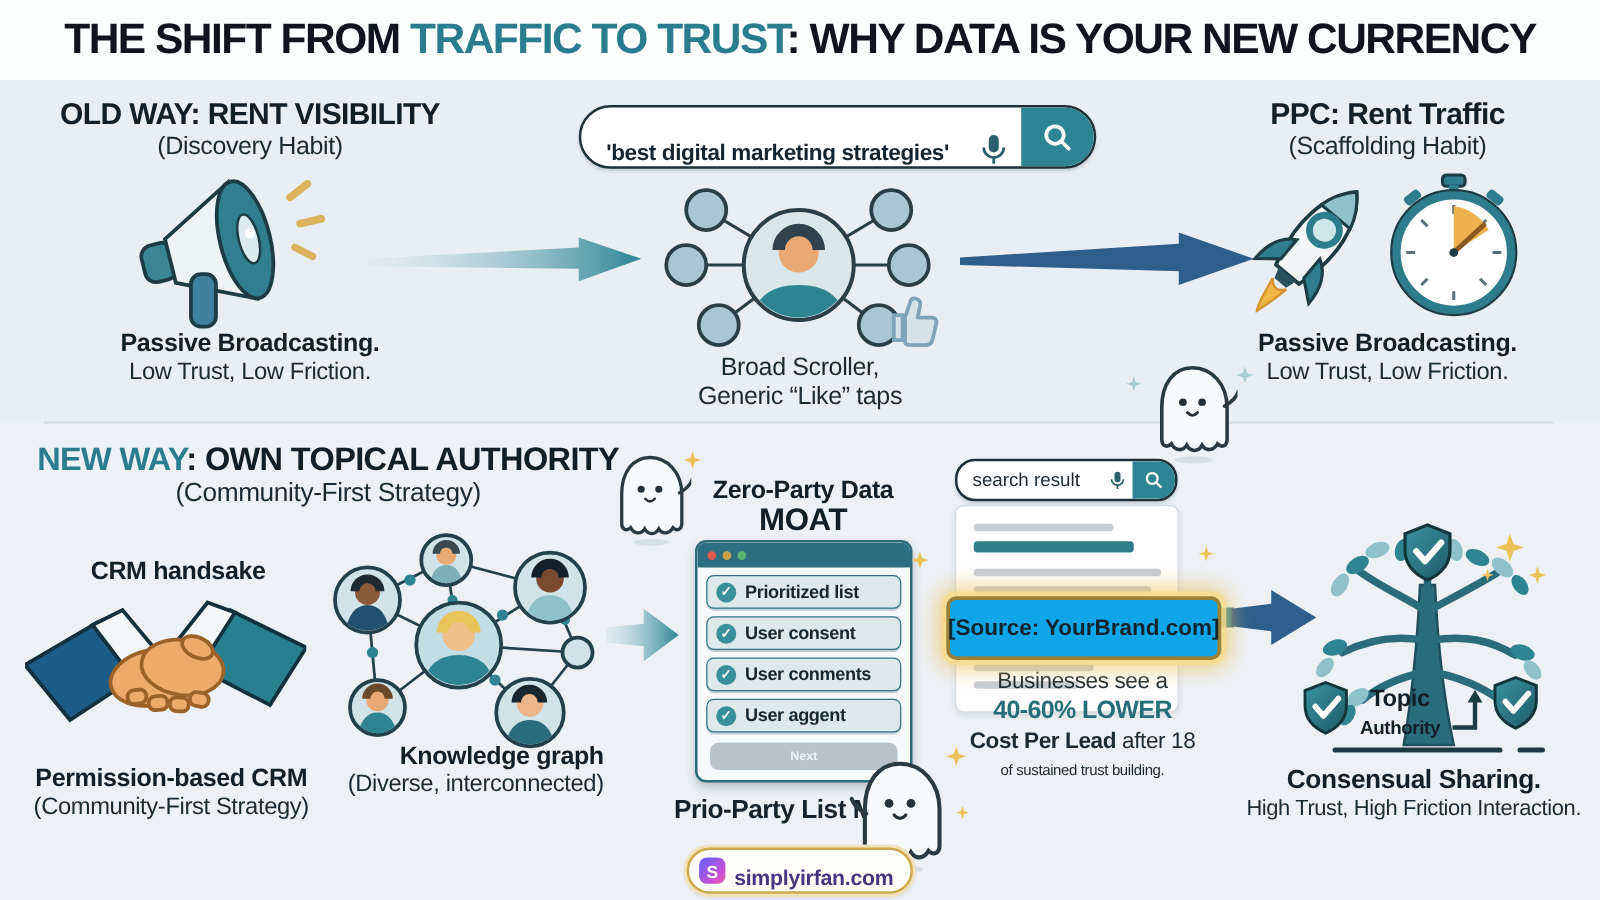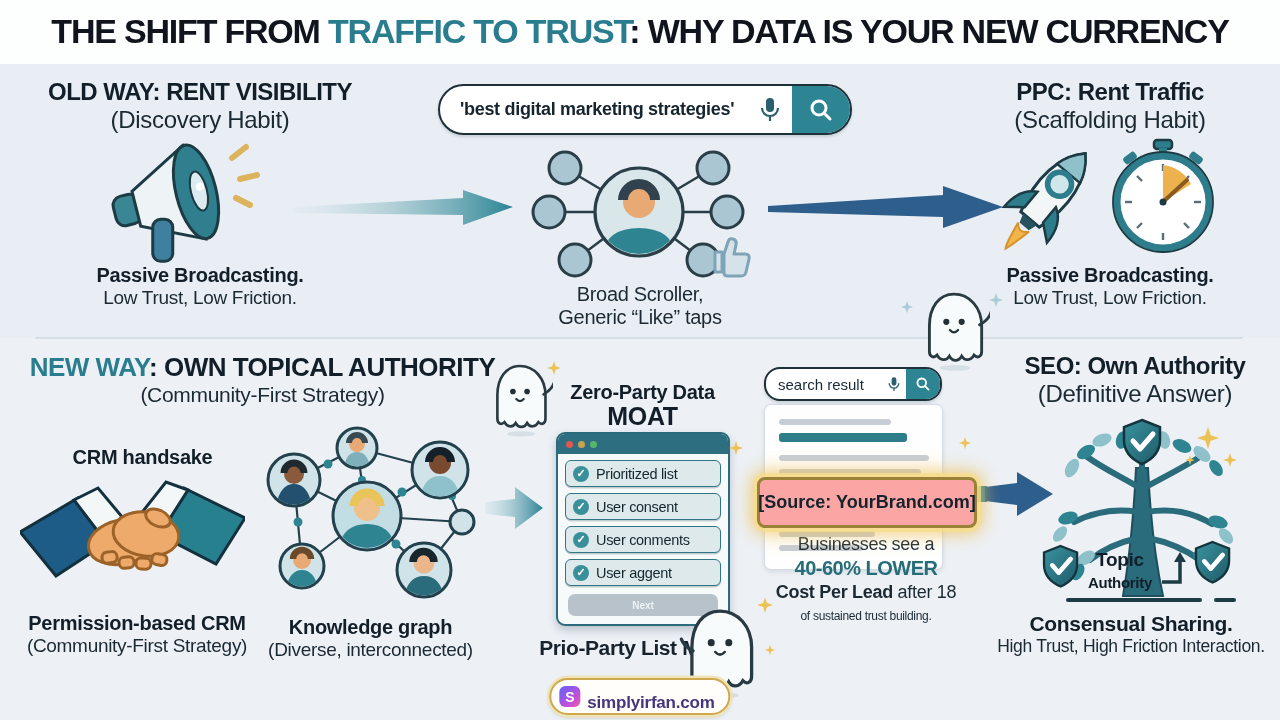--- a/index.html
+++ b/index.html
@@ -3,50 +3,50 @@
 <meta charset="utf-8">
 <style>
   html,body{margin:0;padding:0;background:#dfe4ea;}
   #stage{position:relative;width:1280px;height:720px;overflow:hidden;background:#edf1f6;
          font-family:"Liberation Sans",sans-serif;color:#16232d;}
   .abs{position:absolute;}
   .ctr{text-align:center;}
   .nw{white-space:nowrap;}
   .band{position:absolute;left:0;width:1280px;}
   .h-big{font-weight:bold;font-size:24px;letter-spacing:-0.5px;color:#121e28;}
-  .h-sub{font-size:24px;color:#1b2933;letter-spacing:-0.3px;}
+  .h-sub{font-size:20px;color:#1b2933;letter-spacing:-0.3px;}
   .cap-b{font-weight:bold;font-size:20px;letter-spacing:-0.3px;color:#121e28;}
   .cap{font-size:19px;color:#1b2933;letter-spacing:-0.3px;}
   .teal{color:#2a7d8e;}
   
   .title{position:absolute;left:0;top:0;width:1280px;height:62px;line-height:62px;text-align:center;
          font-weight:bold;font-size:34px;letter-spacing:-1.2px;color:#10141c;white-space:nowrap;}
   
   .pill{position:absolute;background:#fff;border:2.5px solid #1e3038;border-radius:26px;
         display:flex;align-items:center;overflow:hidden;box-shadow:0 2px 3px rgba(40,60,80,.18);}
   .pill .q{flex:1;font-weight:bold;color:#15242e;}
   .pill .cap-btn{height:100%;background:#2d8493;display:flex;align-items:center;justify-content:center;}
   
   .win{position:absolute;background:#f6fafa;border:2px solid #2c6b7c;border-radius:9px;
        box-shadow:0 4px 8px rgba(30,50,70,.25);overflow:hidden;}
   .win-bar{height:20px;background:#2d6e80;display:flex;align-items:center;gap:5px;padding:0 8px;}
   .dot{width:7px;height:7px;border-radius:50%;}
   .row{display:flex;align-items:center;gap:7px;background:#dde9ea;border:1.5px solid #2f7585;
        border-radius:6px;height:25px;margin:6px 7px 0 7px;padding:0 7px;box-shadow:0 1.5px 0 rgba(40,70,85,.25);}
   .chk{width:16px;height:16px;border-radius:50%;background:#39909b;color:#fff;font-size:11px;font-weight:bold;
        display:flex;align-items:center;justify-content:center;flex:0 0 16px;}
-  .row .lbl{font-weight:normal;font-size:14.5px;color:#14272f;letter-spacing:-0.3px;white-space:nowrap;}
+  .row .lbl{font-weight:bold;font-size:14.5px;color:#14272f;letter-spacing:-0.3px;white-space:nowrap;}
   .next-btn{margin:8px 10px 0 10px;height:22px;border-radius:7px;background:#b7c2ca;color:#edf2f4;
        font-weight:bold;font-size:10px;display:flex;align-items:center;justify-content:center;}
   
   .card{position:absolute;background:#fefefe;border:1.5px solid #d4dbe2;border-radius:7px;
         box-shadow:0 2px 5px rgba(40,60,80,.12);}
   .skl{position:absolute;border-radius:3px;background:#c7cdd5;height:6px;}
   .skl.t{background:#2e7d8a;height:9px;}
-  .source-box{position:absolute;background:#fca5a5;border:3px solid #9a8138;border-radius:8px;
+  .source-box{position:absolute;background:#0ea5e9;border:3px solid #9a8138;border-radius:8px;
         display:flex;align-items:center;justify-content:center;font-weight:bold;font-size:18px;color:#14242e;
         box-shadow:0 0 0 4px rgba(248,222,140,.75),0 0 18px 6px rgba(238,192,90,.8);white-space:nowrap;z-index:5;}
   
   .stats{line-height:24px;}
   .stats .big{font-weight:bold;font-size:20px;color:#256d78;letter-spacing:-0.5px;}
   
   .badge{position:absolute;left:50%;top:678px;transform:translateX(-50%);height:33px;
          display:inline-flex;align-items:center;gap:7px;padding:0 14px 0 8px;background:#fffefa;
          border:2.5px solid #cfa94e;border-radius:20px;box-shadow:0 0 0 2.5px #efe3bc,0 2px 4px rgba(60,60,40,.25);}
   .logo-s{width:21px;height:21px;border-radius:6px;background:linear-gradient(135deg,#7b5cf0 20%,#c94fd8 70%,#f06292);
@@ -100,21 +100,21 @@
       <defs>
           <linearGradient id="ag1" x1="0" y1="0" x2="1" y2="0">
         <stop offset="0" stop-color="#bcd6dd" stop-opacity="0.1"></stop>
             <stop offset="1" stop-color="#2a8494"></stop>
       </linearGradient>
         </defs>
       <polygon points="0,22 170,13 170,5 220,22 170,40 170,30 0,28" fill="url(#ag1)"></polygon>
     </svg>
   </div>
 
-  <div class="pill" style="left:438px;top:84px;width:410px;height:47px;">
+  <div class="pill" style="left:463px;top:84px;width:410px;height:47px;align-items:flex-end;">
     <span class="q" style="padding-left:20px;font-size:18px;letter-spacing:-0.3px;">'best digital marketing strategies'</span>
     <span style="margin-right:12px;">
       <svg width="20" height="26" viewBox="0 0 20 26">
         <rect x="6" y="1" width="8" height="14" rx="4" fill="#2a5f6e"></rect>
         <path d="M2,11 a8,8 0 0 0 16,0" fill="none" stroke="#2a5f6e" stroke-width="2.2"></path>
         <line x1="10" y1="19" x2="10" y2="24" stroke="#2a5f6e" stroke-width="2.2"></line>
       </svg>
     </span>
     <span class="cap-btn" style="width:58px;">
       <svg width="26" height="26" viewBox="0 0 26 26">
@@ -343,21 +343,21 @@
           <path d="M24,170 Q28,152 40,152 Q52,152 56,170 Z" fill="#2e8591"></path>
         </g>
       <g clip-path="url(#kgE)">
           <circle cx="162" cy="145" r="10.5" fill="#edb58a"></circle>
           <path d="M151,144 a10.5,10.5 0 0 1 21,0" fill="none" stroke="#1a262e" stroke-width="7.5"></path>
           <path d="M142,179 Q146,158 162,158 Q178,158 182,179 Z" fill="#2a6b7c"></path>
         </g>
     </svg>
   </div>
 
-  <div class="abs ctr" style="left:258px;top:616px;width:225px;">
+  <div class="abs ctr" style="left:258px;top:594px;width:225px;text-align:right;">
     <div class="cap-b nw">Knowledge graph</div>
     <div class="cap nw">(Diverse, interconnected)</div>
   </div>
 
   <div class="abs" style="left:487px;top:360px;">
     <svg width="66" height="78" viewBox="0 0 70 82">
       <ellipse cx="36" cy="78" rx="15" ry="2.8" fill="#d6dfe6"></ellipse>
       <path d="M35,6 C20,6 11,19 11,37 L11,62 C11,67 15,69 18.5,65.5 C21.5,71 27.5,71.5 30.5,66.5 C33.5,72 39.5,72 42.5,66.5 C45.5,71.5 51.5,71 54.5,65.5 C58,69 62,67 62,62 L62,37 C62,19 50,6 35,6 Z" fill="#f7fbfb" stroke="#2a3a42" stroke-width="2.8"></path>
       <path d="M60,36 q9,-5 11,-12" fill="none" stroke="#2a3a42" stroke-width="2.8" stroke-linecap="round"></path>
       <circle cx="27.5" cy="33" r="3" fill="#243036"></circle>
@@ -482,24 +482,20 @@
       <rect x="0" y="16" width="12" height="16" fill="#2a8494"></rect>
       <polygon points="10,17 42,13 42,2 78,24 42,46 42,35 10,31" fill="#2e5e8c"></polygon>
     </svg>
   </div>
   <div class="abs" style="left:958px;top:436px;">
     <svg width="14" height="14" viewBox="-8 -8 16 16">
         <path d="M0,-7 L1.7,-1.7 L7,0 L1.7,1.7 L0,7 L-1.7,1.7 L-7,0 L-1.7,-1.7 Z" fill="#ecc257"></path>
       </svg>
   </div>
 
-  <div class="abs ctr" style="left:995px;top:352px;width:280px;">
-    <div class="h-big nw">SEO: Own Authority</div>
-    <div class="h-sub">(Definitive Answer)</div>
-  </div>
 
   <div class="abs" style="left:1030px;top:416px;">
     <svg width="225" height="202" viewBox="0 0 225 202">
       <defs>
           <linearGradient id="shg" x1="0" y1="0" x2="1" y2="1">
         <stop offset="0" stop-color="#3a93a0"></stop>
             <stop offset="1" stop-color="#1f5a68"></stop>
       </linearGradient>
         </defs>
       <path d="M38,184 H170" stroke="#1d3b44" stroke-width="4" stroke-linecap="round"></path>

